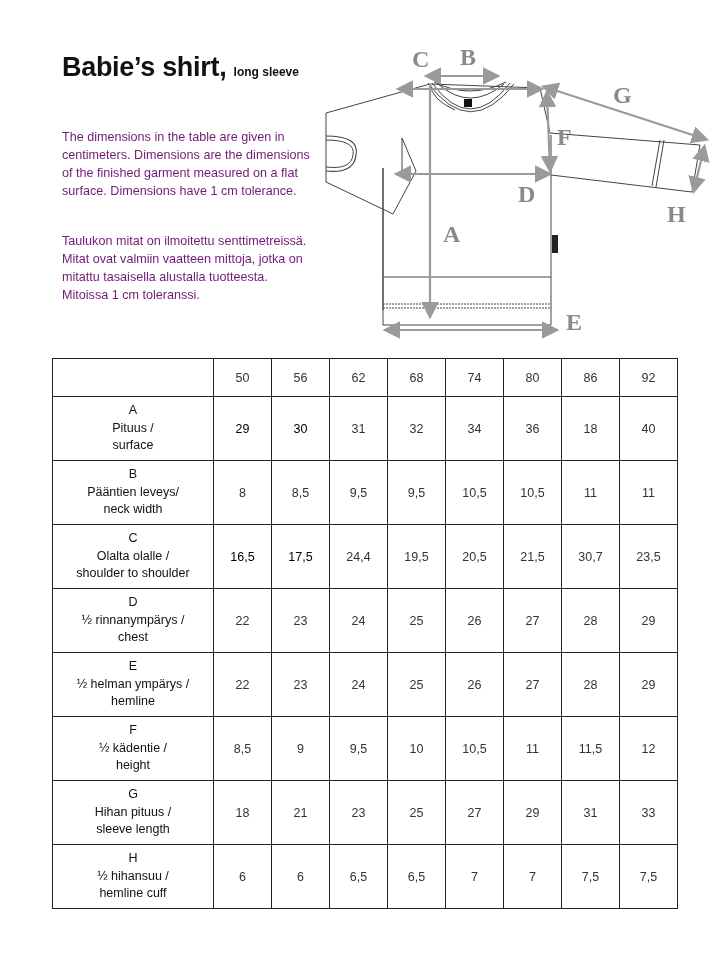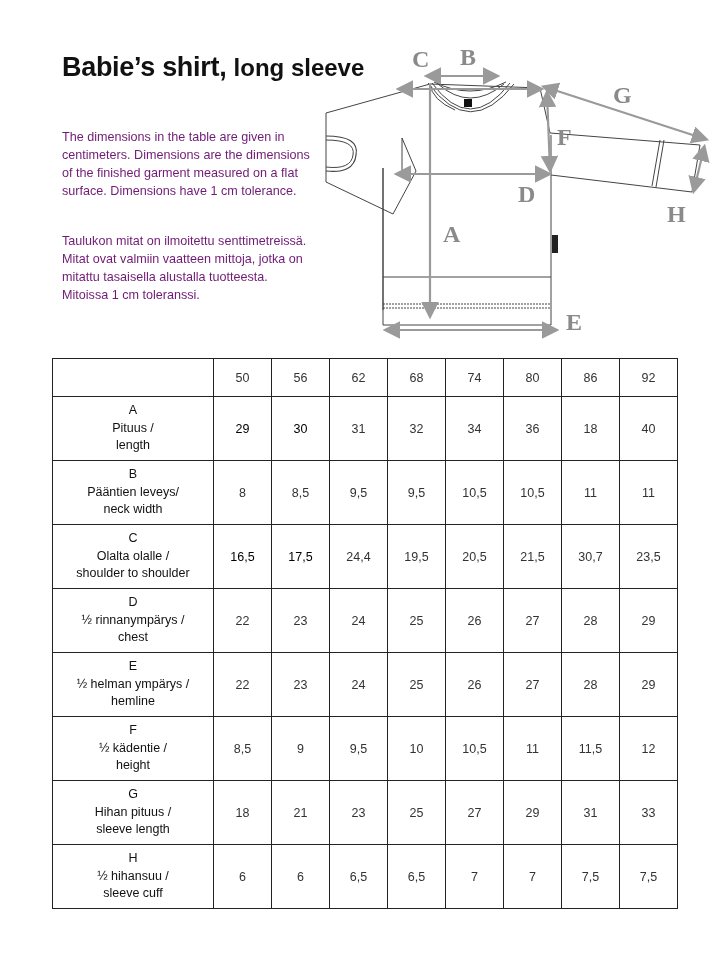--- a/index.html
+++ b/index.html
@@ -1,18 +1,18 @@
 <!DOCTYPE html>
 <html><head>
 <meta charset="utf-8">
 <style>
   html, body { margin: 0; padding: 0; background: #ffffff; }
   body { width: 720px; height: 960px; position: relative; overflow: hidden; font-family: "Liberation Sans", "DejaVu Sans", sans-serif; color: #111; }
   .title { position: absolute; left: 62px; top: 52px; font-weight: bold; font-size: 27px; letter-spacing: -0.3px; white-space: nowrap; }
-  .title .sub { font-size: 24px; font-weight: bold; letter-spacing: 0; }
+  .title .sub { font-size: 12px; font-weight: bold; letter-spacing: 0; }
   .desc { position: absolute; left: 62px; width: 250px; font-size: 12.6px; line-height: 18px; color: #701a75; }
   .desc.en { top: 128px; }
   .desc.fi { top: 232px; }
   .diagram { position: absolute; left: 320px; top: 40px; width: 400px; height: 300px; }
   table.sizes { position: absolute; left: 52px; top: 350px; border-collapse: collapse; font-size: 12.5px; margin-top: 8px; }
   table.sizes td { border: 1.5px solid #222; text-align: center; vertical-align: middle; padding: 0; }
   table.sizes td.lab { width: 160px; line-height: 17.5px; }
   table.sizes td.lab .l1 { display: block; }
   table.sizes td.num { width: 57px; color: #333; }
   table.sizes td.num.dark { color: #000; }
@@ -96,21 +96,21 @@
     <td class="num">68</td>
     <td class="num">74</td>
     <td class="num">80</td>
     <td class="num">86</td>
     <td class="num">92</td>
   </tr>
   <tr class="row">
     <td class="lab">
           <span class="l1">A</span>
           <span class="l1">Pituus /</span>
-          <span class="l1">length</span>
+          <span class="l1">surface</span>
         </td>
     <td class="num dark">29</td>
     <td class="num dark">30</td>
     <td class="num">31</td>
     <td class="num">32</td>
     <td class="num">34</td>
     <td class="num">36</td>
     <td class="num">18</td>
     <td class="num">40</td>
   </tr>
@@ -201,21 +201,21 @@
     <td class="num">25</td>
     <td class="num">27</td>
     <td class="num">29</td>
     <td class="num">31</td>
     <td class="num">33</td>
   </tr>
   <tr class="row">
     <td class="lab">
           <span class="l1">H</span>
           <span class="l1">½  hihansuu /</span>
-          <span class="l1">sleeve cuff</span>
+          <span class="l1">hemline cuff</span>
         </td>
     <td class="num">6</td>
     <td class="num">6</td>
     <td class="num">6,5</td>
     <td class="num">6,5</td>
     <td class="num">7</td>
     <td class="num">7</td>
     <td class="num">7,5</td>
     <td class="num">7,5</td>
   </tr>

